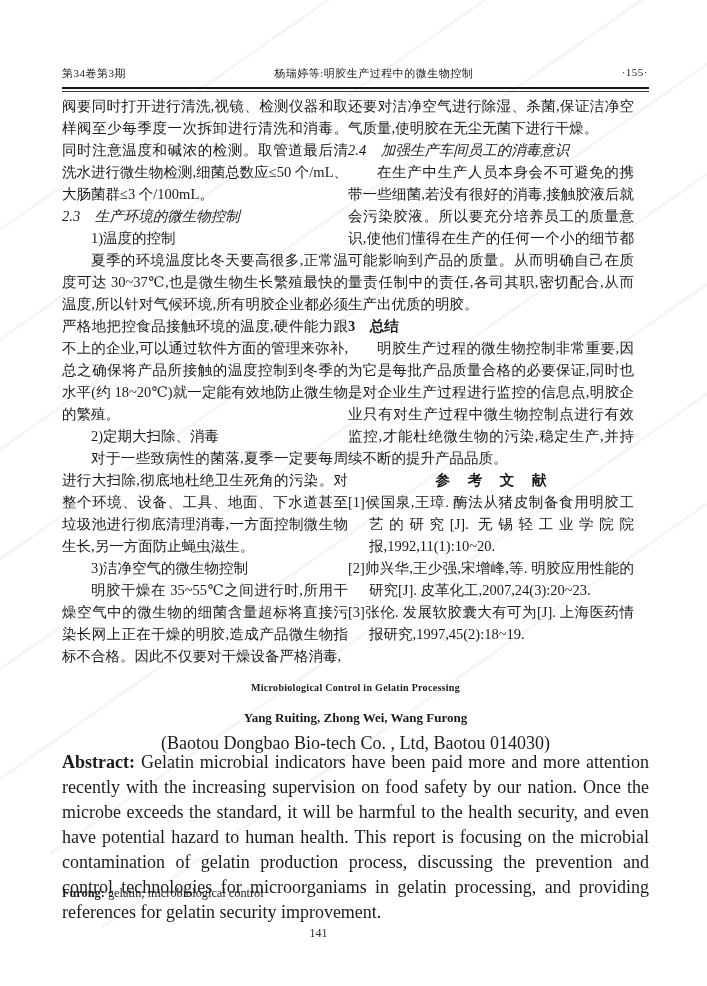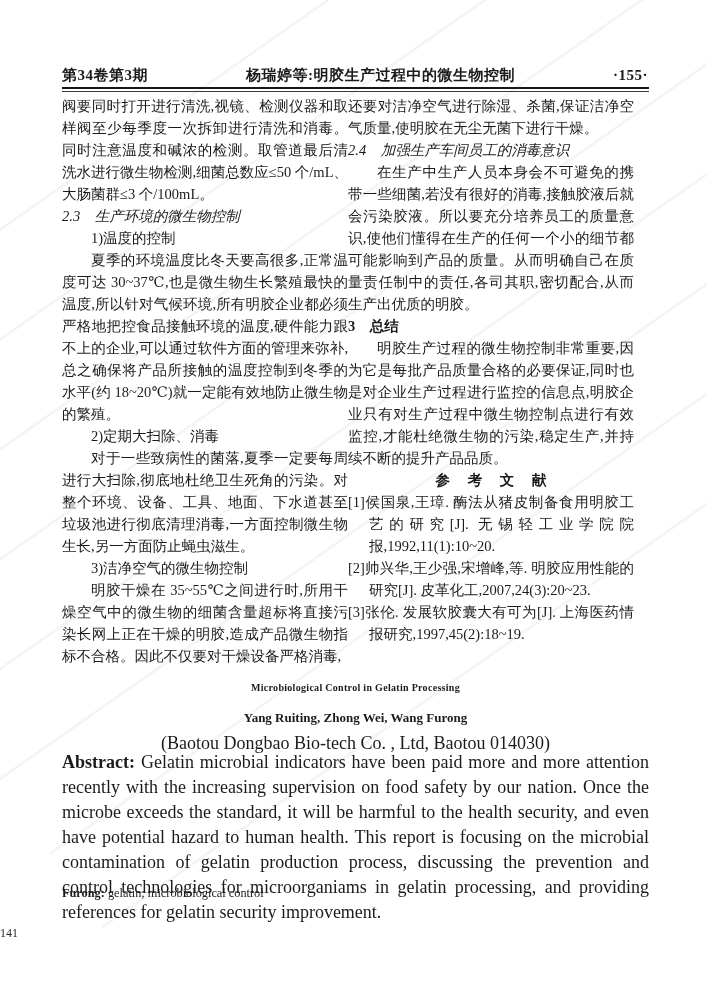--- a/index.html
+++ b/index.html
@@ -34,24 +34,23 @@
   }
 
   
   .header-row {
     position: absolute;
     top: 66px;
     left: 62px;
     width: 586px;
     display: flex;
     justify-content: space-between;
-    align-items: center;
-    font-size: 15px;
+    align-items: flex-start;
+    font-size: 11px;
     letter-spacing: 0.5px;
-    font-weight: bold;
   }
   .header-center { flex: 1; text-align: center; }
   .header-left  { white-space: nowrap; }
   .header-right { white-space: nowrap; }
   .header-rule {
     position: absolute;
     top: 87px;
     left: 62px;
     width: 587px;
     height: 2px;
@@ -123,21 +122,21 @@
     top: 886px;
     font-size: 12.3px;
   }
 
   
   .footer-pageno {
     position: absolute;
     top: 926px;
     left: 0;
     width: 637px;
-    text-align: left;
+    text-align: center;
     font-size: 12px;
     color: #2a2a2a;
   }
 </style>
 </head>
 <body>
 
 <div class="page">
 
   <div class="watermark"></div>

